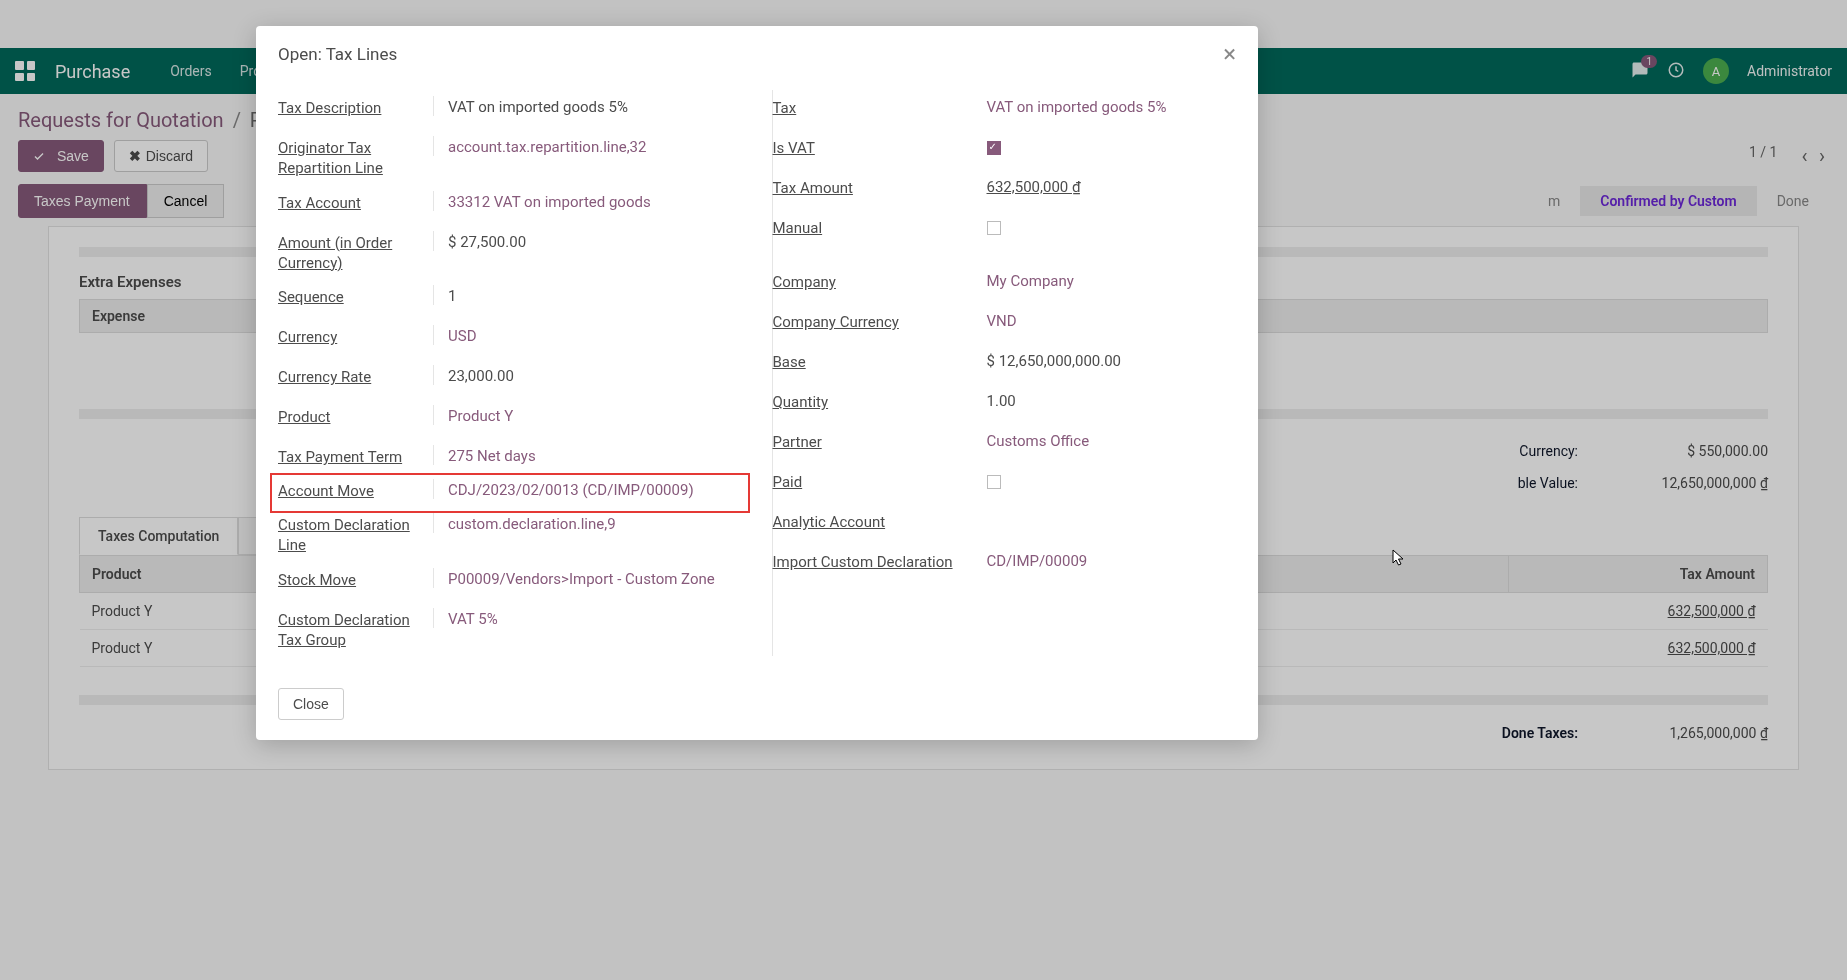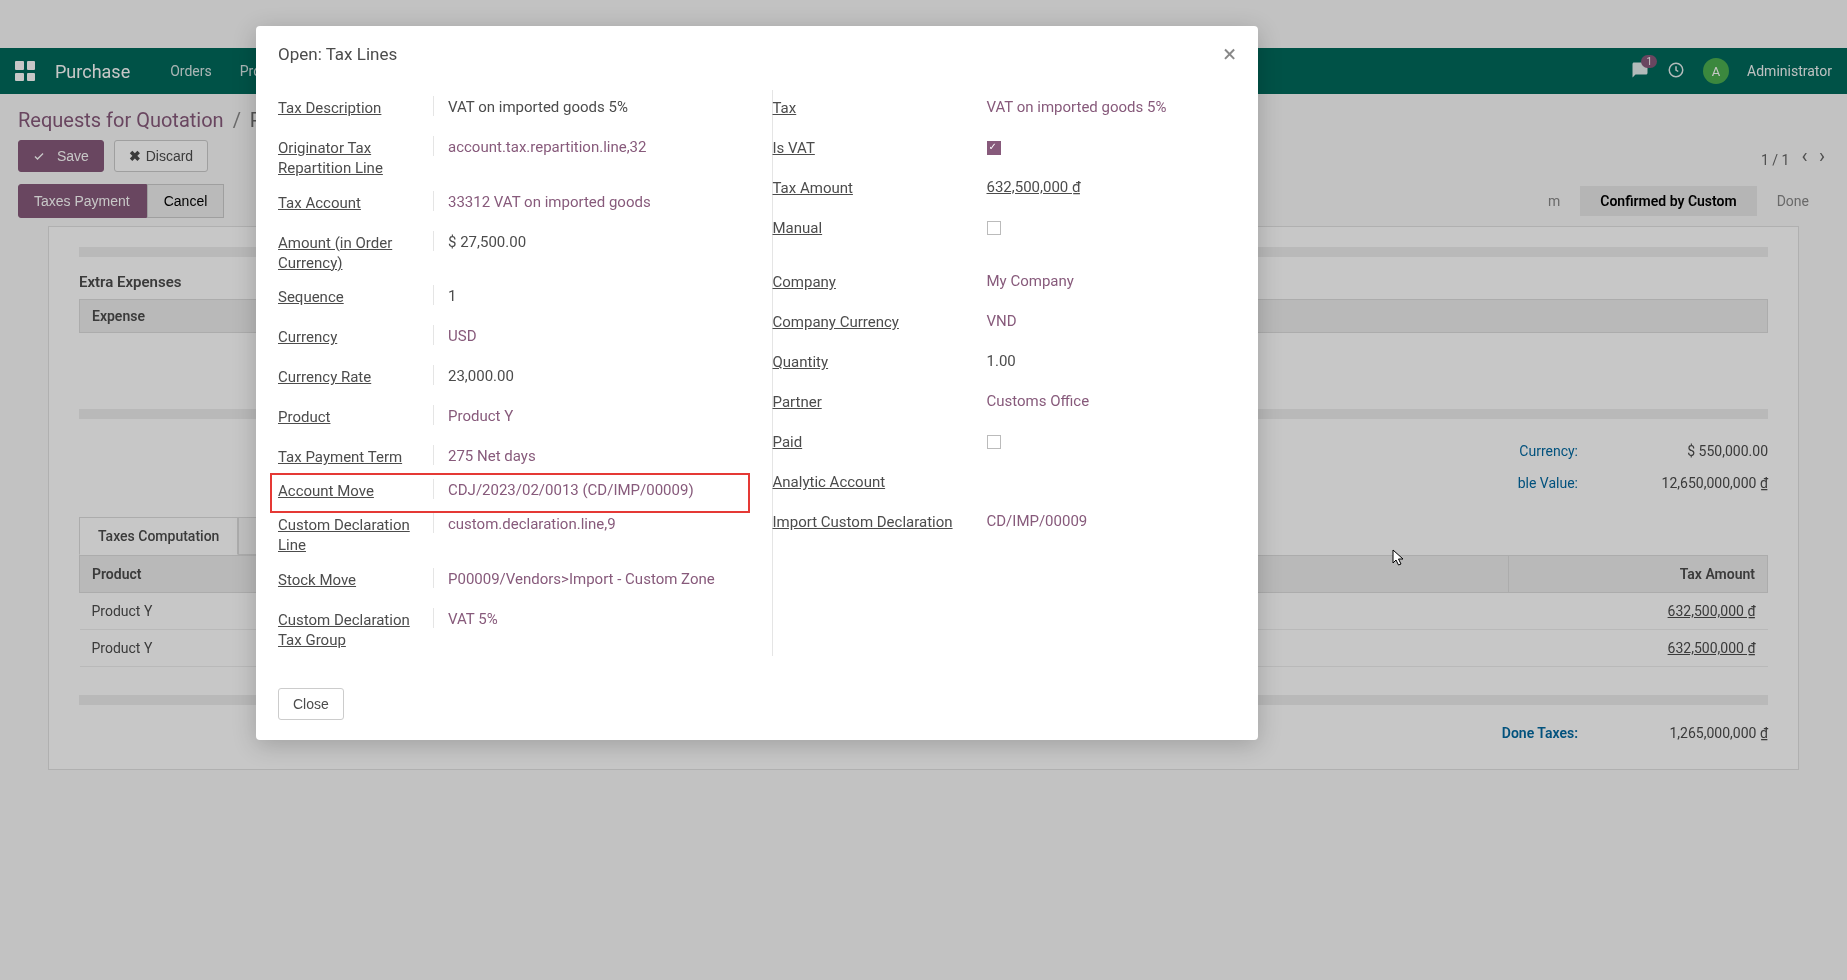--- a/index.html
+++ b/index.html
@@ -20,37 +20,37 @@
   .admin-name { color: rgba(255,255,255,0.95); font-size: 14px; }
 
   
   .page { padding: 0 18px; }
   .breadcrumb { padding: 14px 0 8px; font-size: 20px; color: #875a7b; }
   .breadcrumb .sep { color: #888; margin: 0 4px; }
   .breadcrumb .current { color: #6b6b6b; }
   .toolbar { display: flex; align-items: center; gap: 10px; margin-bottom: 12px; }
   .btn { border: 1px solid #ccc; background: #fff; padding: 7px 14px; border-radius: 3px; cursor: pointer; font-size: 14px; color: #4c4c4c; display: inline-flex; align-items: center; gap: 5px; }
   .btn-primary { background: #875a7b; color: #fff; border-color: #875a7b; gap: 12px; }
-  .pager { margin-left: auto; display: flex; align-items: flex-end; gap: 8px; color: #666; }
+  .pager { margin-left: auto; display: flex; align-items: flex-start; gap: 20px; color: #666; }
   .pager-arrows span { font-size: 20px; color: #666; cursor: pointer; margin: 0 4px; }
   .status-row { display: flex; align-items: center; gap: 0; }
   .status-btn { border: 1px solid #ccc; padding: 8px 16px; font-size: 14px; cursor: pointer; }
   .status-btn:first-child { border-radius: 3px 0 0 3px; }
   .status-btn:last-child { border-radius: 0 3px 3px 0; border-left: none; }
   .status-btn.active { background: #875a7b; color: #fff; border-color: #875a7b; padding-left: 15px; }
   .status-bar { margin-left: auto; display: flex; }
   .status-step { padding: 7px 20px; font-size: 14px; color: #888; position: relative; }
-  .status-step.current { color: #000000; font-weight: 600; background: #e8e8e8; }
+  .status-step.current { color: #6d28d9; font-weight: 600; background: #e8e8e8; }
 
   
   .card-bg { background: #fff; border: 1px solid #e2e2e2; margin: 8px 30px; padding: 20px 30px; }
   .section-heading { color: #4c4c4c; font-size: 15px; font-weight: 600; margin-bottom: 8px; }
   .expense-th { background: #eee; padding: 8px 12px; font-weight: 600; color: #4c4c4c; border: 1px solid #ddd; }
   .totals-row { display: flex; justify-content: flex-end; gap: 40px; padding: 8px 0; }
-  .totals-label { color: #0369a1; min-width: 170px; text-align: right; }
+  .totals-label { color: #0f172a; min-width: 170px; text-align: right; }
   .totals-val { min-width: 150px; text-align: right; }
   .tab-row { display: flex; gap: 0; margin-top: 18px; }
   .tab { border: 1px solid #ddd; padding: 10px 18px; cursor: pointer; background: #fff; }
   .tab.active { border-bottom-color: #fff; color: #4c4c4c; font-weight: 500; }
   .tab:not(.active) { color: #875a7b; background: #f7f7f7; }
   .table { width: 100%; border-collapse: collapse; margin-top: 0; }
   .table th { background: #eee; text-align: left; padding: 10px 12px; font-weight: 600; border: 1px solid #ddd; }
   .table th.right { text-align: right; }
   .table td { padding: 10px 12px; border-bottom: 1px solid #eee; }
   .table td.right { text-align: right; }
@@ -281,20 +281,24 @@
         </div>
       <div class="field" style="margin-top:14px">
           <div class="field-label">Company</div>
           <div class="field-value link" style="padding-left:14px">My Company</div>
         </div>
       <div class="field">
           <div class="field-label">Company Currency</div>
           <div class="field-value link" style="padding-left:14px">VND</div>
         </div>
       <div class="field">
+          <div class="field-label">Base</div>
+          <div class="field-value" style="padding-left:14px">$ 12,650,000,000.00</div>
+        </div>
+      <div class="field">
           <div class="field-label">Quantity</div>
           <div class="field-value" style="padding-left:14px">1.00</div>
         </div>
       <div class="field">
           <div class="field-label">Partner</div>
           <div class="field-value link" style="padding-left:14px">Customs Office</div>
         </div>
       <div class="field">
           <div class="field-label">Paid</div>
           <div class="field-value" style="padding-left:14px"><span class="checkbox"></span></div>

